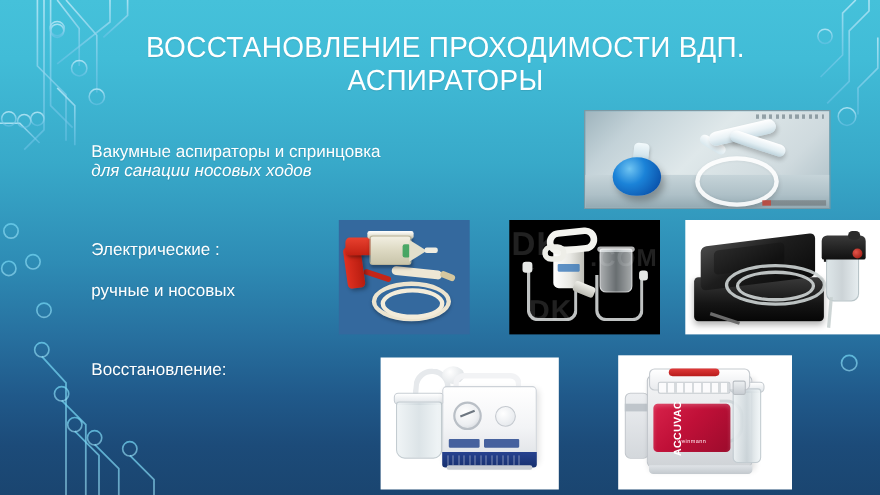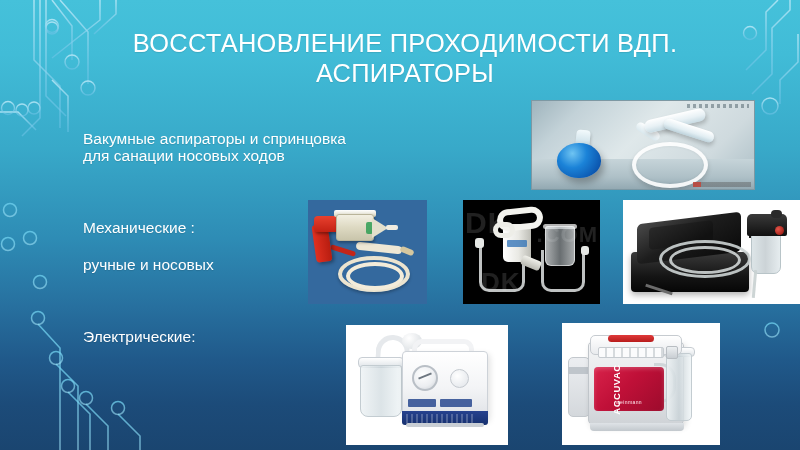--- a/index.html
+++ b/index.html
@@ -45,21 +45,21 @@
   .body-text{
     position:absolute;
     left:83px;
     color:#ffffff;
     font-size:15.5px;
     line-height:32px;
     white-space:nowrap;
     text-shadow:0 1px 1px rgba(0,0,0,.12);
   }
   .txt-1{top:108px;margin-top:15px;}
-  .txt-2{top:140px;}
+  .txt-2{top:140px;font-style:italic;}
   .txt-3{top:212px;}
   .txt-4{top:249px;}
   .txt-5{top:321px;}
 
   
   .pic{position:absolute;overflow:hidden;}
 
   
   #pic-bulb{left:531px;top:100px;width:224px;height:90px;
     background:linear-gradient(135deg,#9fb4bd 0%,#c3d2d8 18%,#dfe8ea 45%,#cfdade 75%,#a9bcc4 100%);
@@ -331,23 +331,23 @@
     <g fill="none" stroke="url(#gl2)" stroke-width="1.5">
       <circle cx="772" cy="330" r="7"></circle>
       <circle cx="788" cy="348" r="0"></circle>
     </g>
   </svg>
 
   <div class="title">Восстановление проходимости ВДП. Аспираторы</div>
 
   <div class="body-text txt-1">Вакумные аспираторы и спринцовка</div>
   <div class="body-text txt-2">для санации носовых ходов</div>
-  <div class="body-text txt-3">Механические :</div>
+  <div class="body-text txt-3">Электрические :</div>
   <div class="body-text txt-4">ручные и носовых</div>
-  <div class="body-text txt-5">Электрические:</div>
+  <div class="body-text txt-5">Восстановление:</div>
 
   <div class="pic" id="pic-bulb">
     <div class="ground"></div>
     <div class="wm-top"></div>
     <div class="nozzle3"></div>
     <div class="nozzle"></div>
     <div class="nozzle2"></div>
     <div class="tube"></div>
     <div class="bulb-neck"></div>
     <div class="bulb"></div>

